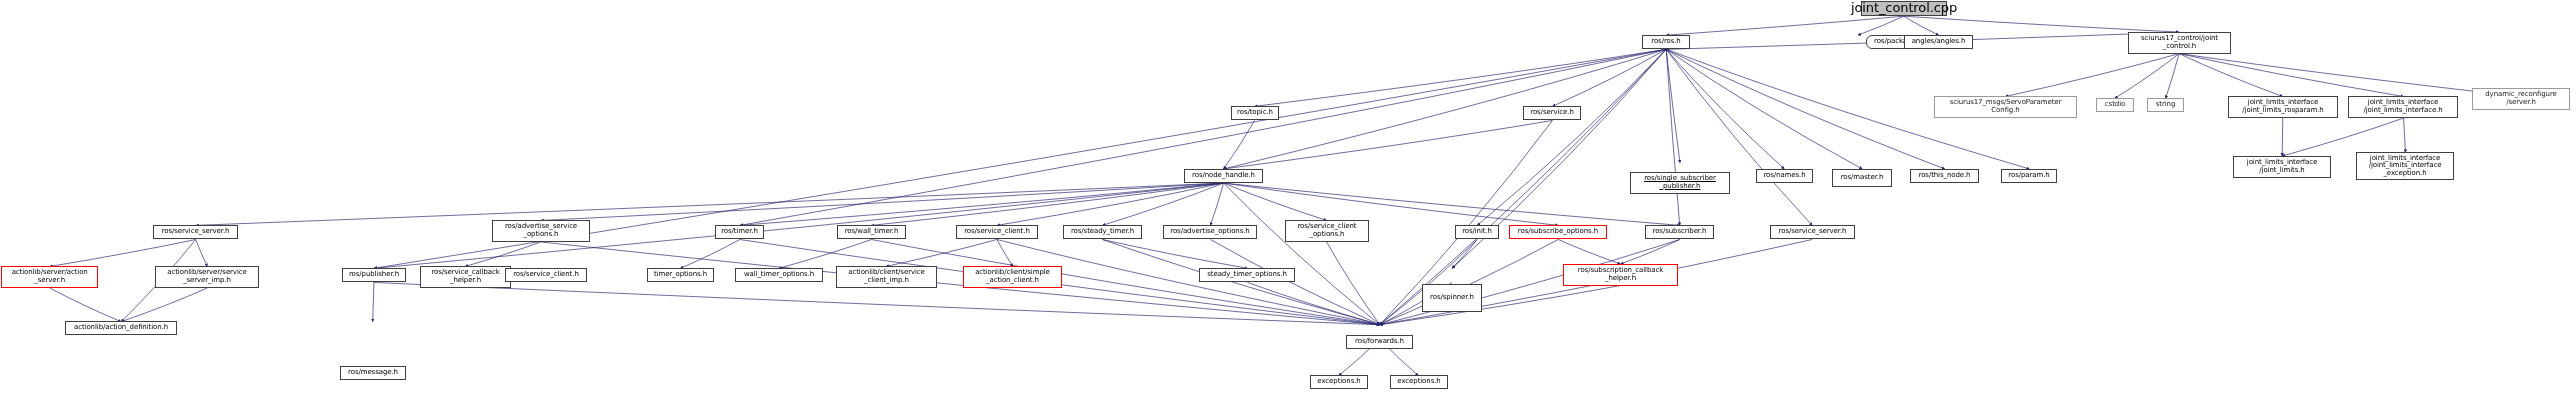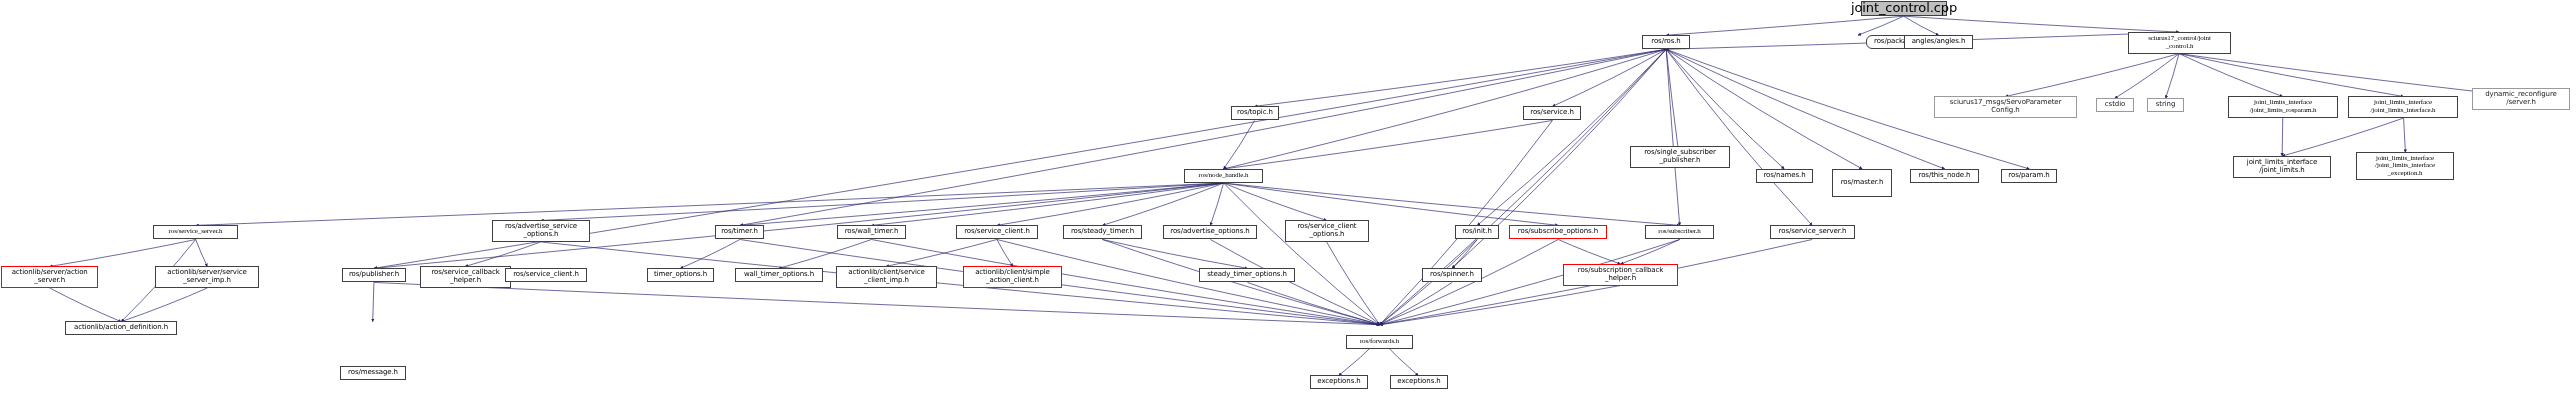--- a/index.html
+++ b/index.html
@@ -28,21 +28,21 @@
     letter-spacing:-0.1px;
     z-index:5;
   }
   .node.root{
     background:#bfbfbf;
     border:0.6px solid #404040;
     font-size:13px;
   }
   .node.red{ border:0.6px solid #ff0000; }
   .node.grey{ border:0.6px solid #9a9a9a; color:#1a1a1a;}
-  .node.bold{ border-width:1px;font-family:Liberation Serif, serif; }
+  .node.bold{ border-width:1px; }
 </style>
 </head>
 <body>
 
 <div id="canvas">
   <svg id="edges" viewBox="0 0 4199 648" width="2576" height="398">
       <defs>
         <marker id="arrow" viewBox="0 0 10 10" refX="9" refY="5" markerWidth="5" markerHeight="5" orient="auto-start-reverse">
           <path d="M 0 0 L 10 5 L 0 10 z" fill="#25256e"></path>
         </marker>
@@ -141,24 +141,24 @@
     <div class="node grey" style="left: 2472px; top: 88px; width: 98px; height: 21.5px;">dynamic_reconfigure
 /server.h</div>
     <div class="node" style="left: 2233px; top: 156px; width: 98px; height: 21.5px;">joint_limits_interface
 /joint_limits.h</div>
     <div class="node bold" style="left: 2356px; top: 152px; width: 98px; height: 28px;">joint_limits_interface
 /joint_limits_interface
 _exception.h</div>
     <div class="node" style="left: 1231px; top: 106px; width: 48px; height: 14px;">ros/topic.h</div>
     <div class="node" style="left: 1523px; top: 106px; width: 58px; height: 14px;">ros/service.h</div>
     <div class="node bold" style="left: 1184px; top: 169px; width: 79px; height: 14px;">ros/node_handle.h</div>
-    <div class="node" style="left: 1630px; top: 146px; width: 100px; height: 21.5px;">ros/single_subscriber
+    <div class="node" style="left: 1630px; top: 172px; width: 100px; height: 21.5px; text-decoration: underline;">ros/single_subscriber
 _publisher.h</div>
     <div class="node" style="left: 1756px; top: 169px; width: 57px; height: 14px;">ros/names.h</div>
-    <div class="node" style="left: 1832px; top: 169px; width: 60px; height: 28px;">ros/master.h</div>
+    <div class="node" style="left: 1832px; top: 169px; width: 60px; height: 18px;">ros/master.h</div>
     <div class="node" style="left: 1910px; top: 169px; width: 69px; height: 14px;">ros/this_node.h</div>
     <div class="node" style="left: 2001px; top: 169px; width: 56px; height: 14px;">ros/param.h</div>
     <div class="node bold" style="left: 153px; top: 225px; width: 85px; height: 14px;">ros/service_server.h</div>
     <div class="node" style="left: 492px; top: 220px; width: 98px; height: 21.5px;">ros/advertise_service
 _options.h</div>
     <div class="node" style="left: 715px; top: 225px; width: 49px; height: 14px;">ros/timer.h</div>
     <div class="node" style="left: 837px; top: 225px; width: 69px; height: 14px;">ros/wall_timer.h</div>
     <div class="node" style="left: 956px; top: 225px; width: 82px; height: 14px;">ros/service_client.h</div>
     <div class="node" style="left: 1063px; top: 225px; width: 79px; height: 14px;">ros/steady_timer.h</div>
     <div class="node" style="left: 1163px; top: 225px; width: 94px; height: 14px;">ros/advertise_options.h</div>
@@ -176,21 +176,21 @@
     <div class="node" style="left: 420px; top: 266px; width: 91px; height: 21.5px;">ros/service_callback
 _helper.h</div>
     <div class="node" style="left: 505px; top: 268px; width: 82px; height: 14px;">ros/service_client.h</div>
     <div class="node" style="left: 647px; top: 268px; width: 67px; height: 14px;">timer_options.h</div>
     <div class="node" style="left: 735px; top: 268px; width: 88px; height: 14px;">wall_timer_options.h</div>
     <div class="node" style="left: 836px; top: 266px; width: 101px; height: 21.5px;">actionlib/client/service
 _client_imp.h</div>
     <div class="node red" style="left: 963px; top: 266px; width: 99px; height: 21.5px;">actionlib/client/simple
 _action_client.h</div>
     <div class="node" style="left: 1199px; top: 268px; width: 96px; height: 14px;">steady_timer_options.h</div>
-    <div class="node" style="left: 1422px; top: 268px; width: 60px; height: 14px;">ros/spinner.h</div>
+    <div class="node" style="left: 1422px; top: 284px; width: 60px; height: 28px;">ros/spinner.h</div>
     <div class="node red" style="left: 1563px; top: 264px; width: 115px; height: 21.5px;">ros/subscription_callback
 _helper.h</div>
     <div class="node" style="left: 340px; top: 321px; width: 66px; height: 14px; margin-top: 45px;">ros/message.h</div>
     <div class="node" style="left: 65px; top: 321px; width: 112px; height: 14px;">actionlib/action_definition.h</div>
     <div class="node bold" style="left: 1346px; top: 325px; width: 67px; height: 14px; margin-top: 10px;">ros/forwards.h</div>
     <div class="node" style="left: 1310px; top: 375px; width: 58px; height: 14px;">exceptions.h</div>
     <div class="node" style="left: 1390px; top: 375px; width: 58px; height: 14px;">exceptions.h</div>
   </div>
 
 

